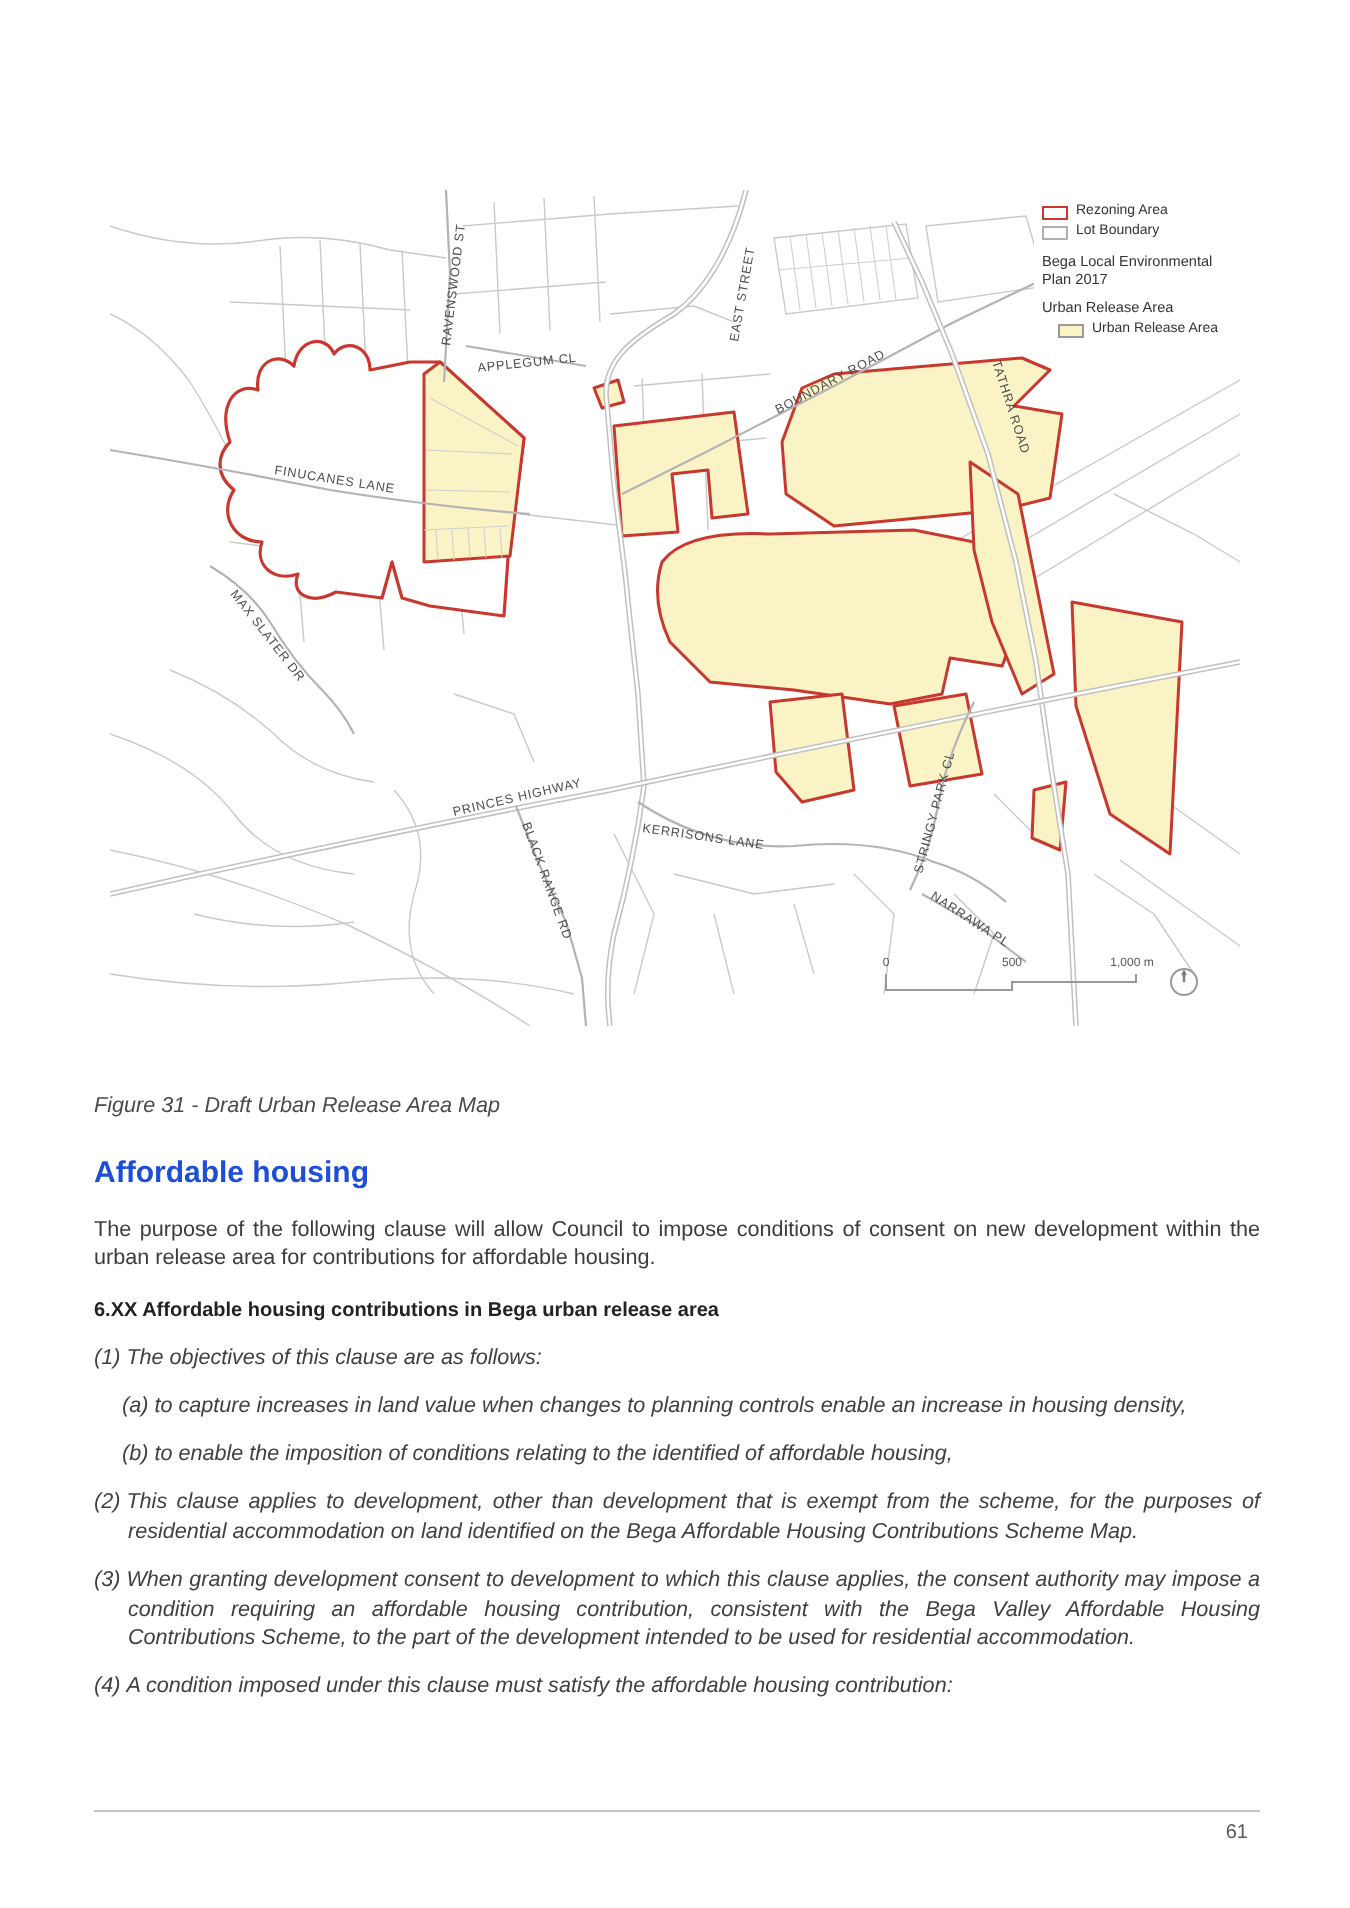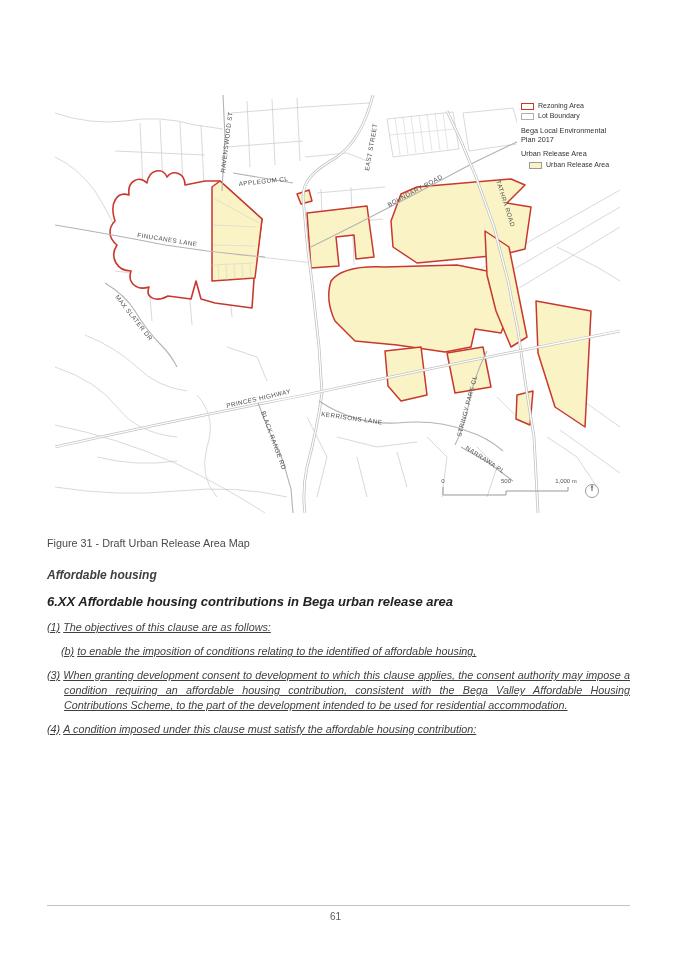--- a/index.html
+++ b/index.html
@@ -29,33 +29,33 @@
   .leg-row.indent{margin-left:8px;}
   .sw{width:13px;height:7px;background:#fff;flex:0 0 auto;box-sizing:border-box;}
   .sw.rez{border:1.6px solid var(--rezoning,#c8382e);}
   .sw.lotb{border:1px solid #b0b0b0;}
   .sw.ura{background:var(--ura-fill,#faf3c6);border:1px solid #9a9a9a;}
   .leg-title{font-size:7.3px;margin-top:6px;width:92px;}
   .leg-sub{font-size:7.3px;margin-top:6px;margin-bottom:2px;}
 
   
   .text-col{position:absolute;left:47px;top:534px;width:583px;font-size:10.8px;line-height:1.38;}
-  .fig-caption{color:#4a4a4a;margin:2px 0 16px 0;}
-  .section-head{color:#404040;font-size:12px;font-weight:bold;margin:0 0 10px 0;font-style:italic;}
+  .fig-caption{font-style:italic;color:#4a4a4a;margin:12px 0 16px 0;}
+  .section-head{color:#1d4ed8;font-size:15px;font-weight:bold;margin:0 0 10px 0;}
   .intro{margin:0 0 12px 0;text-align:justify;color:#3c3c3c;}
-  .clause-head{font-weight:bold;font-style:italic;color:#222;font-size:13px;margin:0 0 9px 0;}
+  .clause-head{font-weight:bold;color:#222;font-size:10px;margin:0 0 9px 0;}
   .cl,.sub{font-style:italic;color:#3f3f3f;text-align:justify;margin:0 0 9px 0;
-           padding-left:17px;text-indent:-17px;text-decoration:underline;}
+           padding-left:17px;text-indent:-17px;}
   .sub.g1{margin-left:14px;}
   .sub.g4{margin-left:25px;padding-left:22px;text-indent:-22px;}
   .cl .num,.sub .num{padding-right:3px;}
 
   
   .footer-line{position:absolute;left:47px;top:905px;width:583px;height:0;border-top:1px solid #c4c4c4;}
-  .page-num{position:absolute;left:47px;top:911px;width:577px;text-align:center;font-size:10px;color:#5a5a5a;}
+  .page-num{position:absolute;left:47px;top:911px;width:577px;text-align:right;font-size:10px;color:#5a5a5a;}
 </style>
 </head>
 <body>
 
 <div class="page">
 
   <div class="map-wrap">
     <svg class="map-svg" viewBox="0 0 565 418" width="565" height="418">
 
       <g>
@@ -185,26 +185,29 @@
         <span>Urban Release Area</span>
       </div>
     </div>
   </div>
 
   <div class="text-col">
     <p class="fig-caption">Figure 31 - Draft Urban Release Area Map</p>
 
     <h2 class="section-head">Affordable housing</h2>
 
+    <p class="intro">The purpose of the following clause will allow Council to impose conditions of consent on new development within the urban release area for contributions for affordable housing.</p>
 
     <h3 class="clause-head">6.XX Affordable housing contributions in Bega urban release area</h3>
 
     <p class="cl"><span class="num">(1)</span><span>The objectives of this clause are as follows:</span></p>
+    <p class="sub g1"><span class="num">(a)</span><span>to capture increases in land value when changes to planning controls enable an increase in housing density,</span></p>
     <p class="sub g1"><span class="num">(b)</span><span>to enable the imposition of conditions relating to the identified of affordable housing,</span></p>
 
+    <p class="cl"><span class="num">(2)</span><span>This clause applies to development, other than development that is exempt from the scheme, for the purposes of residential accommodation on land identified on the Bega Affordable Housing Contributions Scheme Map.</span></p>
 
     <p class="cl"><span class="num">(3)</span><span>When granting development consent to development to which this clause applies, the consent authority may impose a condition requiring an affordable housing contribution, consistent with the Bega Valley Affordable Housing Contributions Scheme, to the part of the development intended to be used for residential accommodation.</span></p>
 
     <p class="cl"><span class="num">(4)</span><span>A condition imposed under this clause must satisfy the affordable housing contribution:</span></p>
   </div>
 
   <div class="footer-line"></div>
   <div class="page-num">61</div>
 
 </div>

